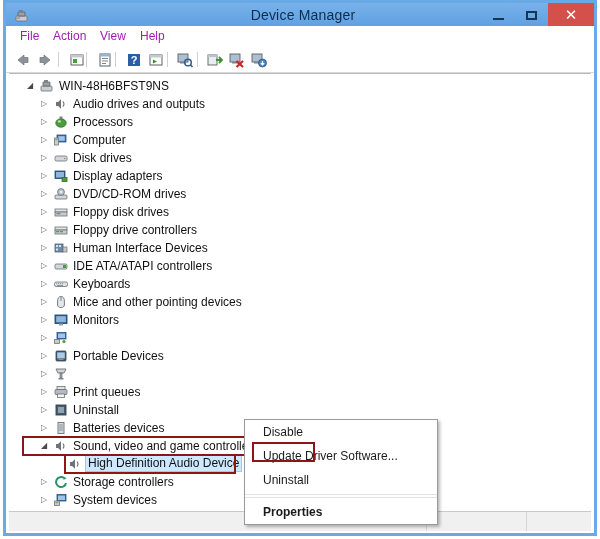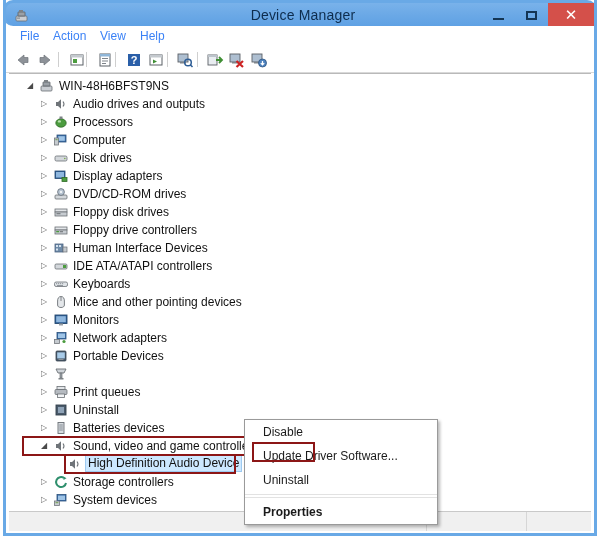--- a/index.html
+++ b/index.html
@@ -35,21 +35,20 @@
     top: 0;
     width: 594px;
     height: 26px;
     background: linear-gradient(to bottom, #79b2ea 0%, #6aa8e6 55%, #5fa1e4 100%);
     border-left: 3px solid #69a9e6;
     border-right: 3px solid #69a9e6;
     border-top: 3px solid #69a9e6;
     box-sizing: border-box;
     margin-left: -3px;
     margin-top: 0;
-    border-radius: 10px;
   }
   .title-icon {
     position: absolute;
     left: 8px;
     top: 5px;
     width: 16px;
     height: 16px;
   }
   .title-text {
     position: absolute;
@@ -115,21 +114,21 @@
     top: 26px;
     width: 588px;
     height: 21px;
     background: #ffffff;
     border-bottom: 1px solid #e8e8e8;
   }
   .menuitem {
     position: absolute;
     top: 3px;
     font-size: 12px;
-    color: #3b82f6;
+    color: #a21caf;
     white-space: nowrap;
     padding: 0 2px;
   }
 
   
   .toolbar {
     position: absolute;
     left: 0px;
     top: 47px;
     width: 588px;
@@ -549,21 +548,20 @@
     <div class="tnode" style="top:255px">
       <span class="twist" style="left:30px">▷</span>
       <span class="ticon" style="left:44px">
         <svg width="16" height="16" viewBox="0 0 16 16">
             <rect x="4" y="2.5" width="9" height="6.5" fill="#3d6fa8" stroke="#2b507a" stroke-width="0.8"></rect>
             <rect x="5" y="3.5" width="7" height="4.5" fill="#9fc4e6"></rect>
             <rect x="1.5" y="9.5" width="5" height="4" fill="#c6cbd0" stroke="#72777c" stroke-width="0.8"></rect>
             <circle cx="11" cy="11.5" r="1.6" fill="#4c9c3f"></circle>
           </svg>
       </span>
-      <span class="tlabel" style="left:64px">Network adapters</span>
     </div>
 
     <div class="tnode" style="top:273px">
       <span class="twist" style="left:30px">▷</span>
       <span class="ticon" style="left:44px">
         <svg width="16" height="16" viewBox="0 0 16 16">
             <rect x="3" y="3" width="10" height="10" rx="1" fill="#4a5a6b" stroke="#33404d" stroke-width="0.8"></rect>
             <rect x="4.2" y="4.4" width="7.6" height="6" fill="#a8cbe8"></rect>
             <rect x="5.5" y="11" width="5" height="1" fill="#8b9096"></rect>
           </svg>

